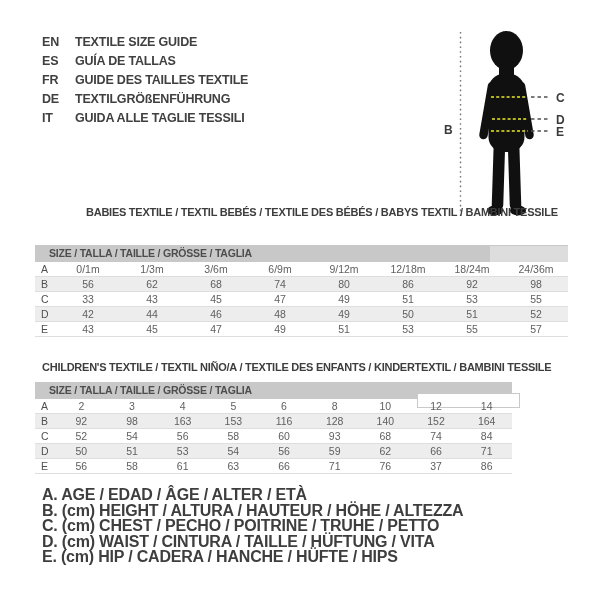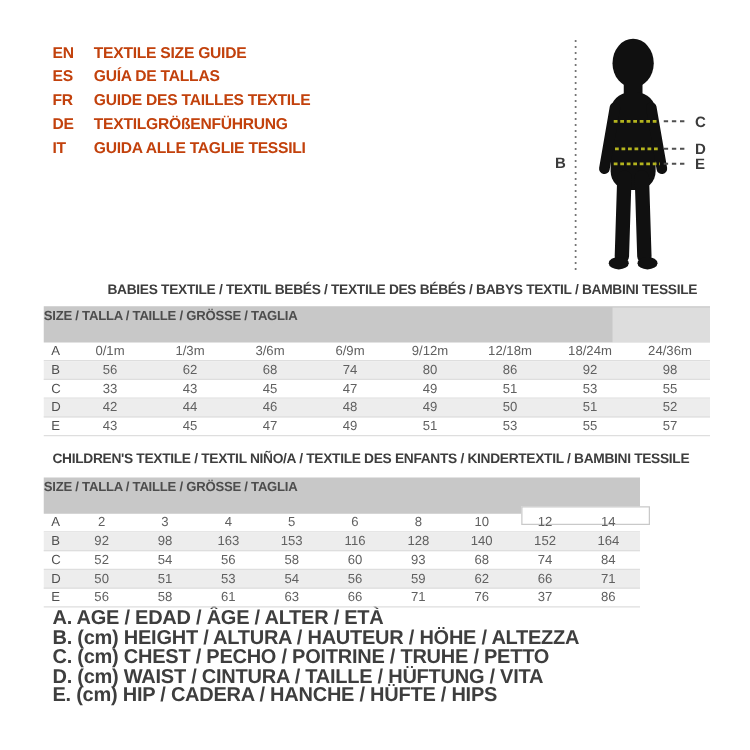--- a/index.html
+++ b/index.html
@@ -3,33 +3,33 @@
 <meta charset="utf-8">
 <style>
   html,body{margin:0;padding:0;}
   body{
     width:600px;height:600px;position:relative;background:#ffffff;
     font-family:"Liberation Sans",sans-serif;color:#3e3e3e;overflow:hidden;
   }
   
   .lang-list{position:absolute;left:42px;top:33px;}
   .lang-row{display:flex;height:19px;line-height:19px;
-    font-size:12.5px;font-weight:700;letter-spacing:-0.2px;color:#c2410c;}
+    font-size:12.5px;font-weight:700;letter-spacing:-0.2px;color:#404040;}
   .lang-code{width:33px;}
   
   .figure{position:absolute;left:438px;top:12px;width:152px;height:216px;}
   .figure svg{display:block;}
   .measure-label{font-family:"Liberation Sans",sans-serif;font-size:12px;font-weight:600;fill:#3b3b3b;}
   
   .section-title{position:absolute;left:42px;font-size:11px;font-weight:700;
     letter-spacing:-0.25px;color:#3d3d3d;white-space:nowrap;}
   
   .size-table{position:absolute;left:35px;}
-  .size-table .bar{position:relative;height:29px;line-height:17px;background:#c8c8c8;
-    font-size:10.5px;font-weight:700;letter-spacing:-0.2px;color:#4d4d4d;padding-left:0;
+  .size-table .bar{position:relative;height:17px;line-height:17px;background:#c8c8c8;
+    font-size:10.5px;font-weight:700;letter-spacing:-0.2px;color:#4d4d4d;padding-left:14px;
     box-sizing:border-box;}
   .bar-fade{position:absolute;right:0;top:1px;bottom:0;width:78px;background:rgba(255,255,255,0.38);}
   .rows{position:relative;}
   .trow{display:flex;height:15px;line-height:14px;box-sizing:border-box;
     border-bottom:1px solid #dedede;font-size:10.5px;color:#606060;
     position:relative;z-index:2;}
   .trow.striped{background:#ededed;}
   .rowlabel{width:15px;padding-left:6px;color:#4f4f4f;}
   .cell{flex:1;text-align:center;}
   .sel-box{position:absolute;left:382px;top:-6px;width:103px;height:15px;
@@ -91,21 +91,21 @@
     <line x1="53" y1="119" x2="90" y2="119" stroke="#b4b41e" stroke-width="2.2" stroke-dasharray="3 2.2"></line>
     <line x1="93" y1="119" x2="112" y2="119" stroke="#4f4f4f" stroke-width="1.6" stroke-dasharray="3.5 3"></line>
 
     <text class="measure-label" x="6" y="122">B</text>
     <text class="measure-label" x="118" y="89.5">C</text>
     <text class="measure-label" x="118" y="111.5">D</text>
     <text class="measure-label" x="118" y="123.5">E</text>
   </svg>
 </div>
 
-<div class="section-title" style="top:226px;padding-left:44px;">BABIES TEXTILE / TEXTIL BEBÉS / TEXTILE DES BÉBÉS / BABYS TEXTIL / BAMBINI TESSILE</div>
+<div class="section-title" style="top:206px;padding-left:44px;">BABIES TEXTILE / TEXTIL BEBÉS / TEXTILE DES BÉBÉS / BABYS TEXTIL / BAMBINI TESSILE</div>
 <div class="size-table" style="top:245px;width:533px;">
   <div class="bar">
     <span>SIZE / TALLA / TAILLE / GRÖSSE / TAGLIA</span>
     <span class="bar-fade"></span>
   </div>
   <div class="rows">
     <div class="trow">
       <span class="rowlabel">A</span>
       <span class="cell">0/1m</span>
       <span class="cell">1/3m</span>

